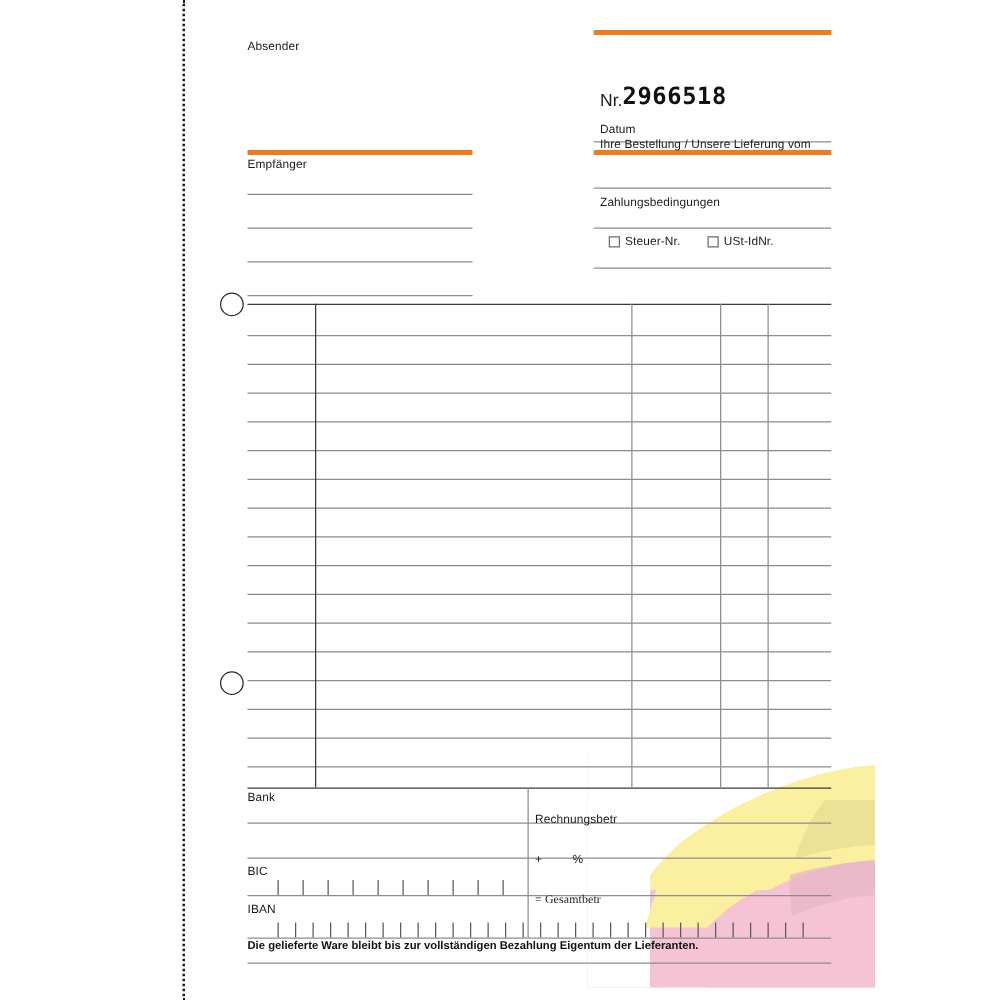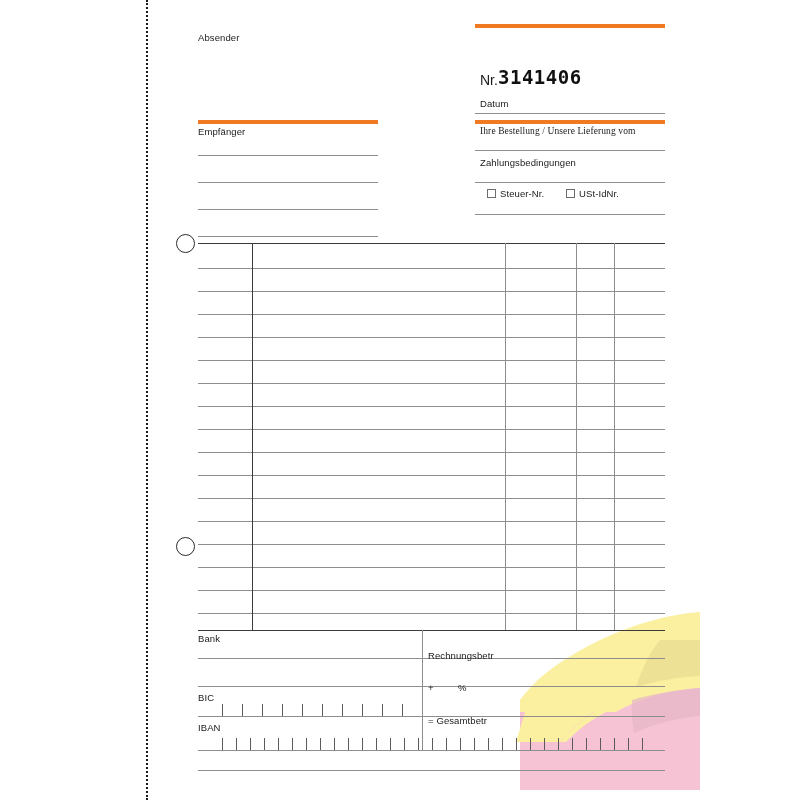--- a/index.html
+++ b/index.html
@@ -188,37 +188,37 @@
 
   <div class="hole" style="left:176px; top:234px;"></div>
   <div class="hole" style="left:176px; top:537px;"></div>
 
   <div id="form">
 
     <div class="orange-bar" style="left:285px; top:14px; width:190px;"></div>
 
 
     <div id="nr-label">Nr.</div>
-    <div id="nr-value">3141406</div>
+    <div id="nr-value">2966518</div>
 
     <div class="lbl" style="left:290px; top:88px;">Datum</div>
     <div class="rule" style="left:285px; top:103px; width:190px;"></div>
 
     <div class="lbl" style="left:8px; top:22px;">Absender</div>
 
     <div class="orange-bar" style="left:8px; top:110px; width:180px;"></div>
     <div class="orange-bar" style="left:285px; top:110px; width:190px;"></div>
 
     <div class="lbl" style="left:8px; top:116px;">Empfänger</div>
     <div class="rule" style="left:8px; top:145px; width:180px;"></div>
     <div class="rule" style="left:8px; top:172px; width:180px;"></div>
     <div class="rule" style="left:8px; top:199px; width:180px;"></div>
     <div class="rule" style="left:8px; top:226px; width:180px;"></div>
 
-    <div class="lbl" style="left:290px; top:116px;font-family:Liberation Serif, serif;">Ihre Bestellung / Unsere Lieferung vom</div>
+    <div class="lbl" style="left:290px; top:100px;">Ihre Bestellung / Unsere Lieferung vom</div>
     <div class="rule" style="left:285px; top:140px; width:190px;"></div>
 
     <div class="lbl" style="left:290px; top:147px;">Zahlungsbedingungen</div>
     <div class="rule" style="left:285px; top:172px; width:190px;"></div>
 
     <div class="checkbox" style="left:297px; top:179px;"></div>
     <div class="lbl" style="left:310px; top:178px;">Steuer-Nr.</div>
     <div class="checkbox" style="left:376px; top:179px;"></div>
     <div class="lbl" style="left:389px; top:178px;">USt-IdNr.</div>
     <div class="rule" style="left:285px; top:204px; width:190px;"></div>
@@ -255,21 +255,21 @@
     <div class="lbl" style="left:8px; top:682px;">BIC</div>
     <div class="rule" style="left:8px; top:706px; width:467px;"></div>
 
     <div class="lbl" style="left:8px; top:712px;">IBAN</div>
     <div class="rule" style="left:8px; top:740px; width:467px;"></div>
 
     <div class="vrule" style="left:232px; top:620px; height:120px;"></div>
     <div class="lbl" style="left:238px; top:640px;">Rechnungsbetr</div>
     <div class="lbl" style="left:238px; top:672px;">+</div>
     <div class="lbl" style="left:268px; top:672px;">%</div>
-    <div class="lbl" style="left:238px; top:705px;">= Gesamtbetr</div>
+    <div class="lbl" style="left:238px; top:705px;font-family:Liberation Serif, serif;">= Gesamtbetr</div>
 
     <div class="tickrow" style="left:0;top:0;">
       <div class="tick" style="left:32px;  top:694px; height:12px;"></div>
       <div class="tick" style="left:52px;  top:694px; height:12px;"></div>
       <div class="tick" style="left:72px;  top:694px; height:12px;"></div>
       <div class="tick" style="left:92px;  top:694px; height:12px;"></div>
       <div class="tick" style="left:112px; top:694px; height:12px;"></div>
       <div class="tick" style="left:132px; top:694px; height:12px;"></div>
       <div class="tick" style="left:152px; top:694px; height:12px;"></div>
       <div class="tick" style="left:172px; top:694px; height:12px;"></div>
@@ -304,20 +304,21 @@
       <div class="tick" style="left:354px; top:728px; height:12px;"></div>
       <div class="tick" style="left:368px; top:728px; height:12px;"></div>
       <div class="tick" style="left:382px; top:728px; height:12px;"></div>
       <div class="tick" style="left:396px; top:728px; height:12px;"></div>
       <div class="tick" style="left:410px; top:728px; height:12px;"></div>
       <div class="tick" style="left:424px; top:728px; height:12px;"></div>
       <div class="tick" style="left:438px; top:728px; height:12px;"></div>
       <div class="tick" style="left:452px; top:728px; height:12px;"></div>
     </div>
 
+    <div id="footer-note">Die gelieferte Ware bleibt bis zur vollständigen Bezahlung Eigentum der Lieferanten.</div>
     <div class="rule" style="left:8px; top:760px; width:467px;"></div>
   </div>
 
   <svg width="800" height="800" style="position:absolute;left:0;top:0;pointer-events:none;">
     <path d="M 512 628 L 700 628 L 700 600 L 512 600 Z" fill="#ffffff" opacity="0"></path>
   </svg>
 
 </div>
 
 </body></html>

